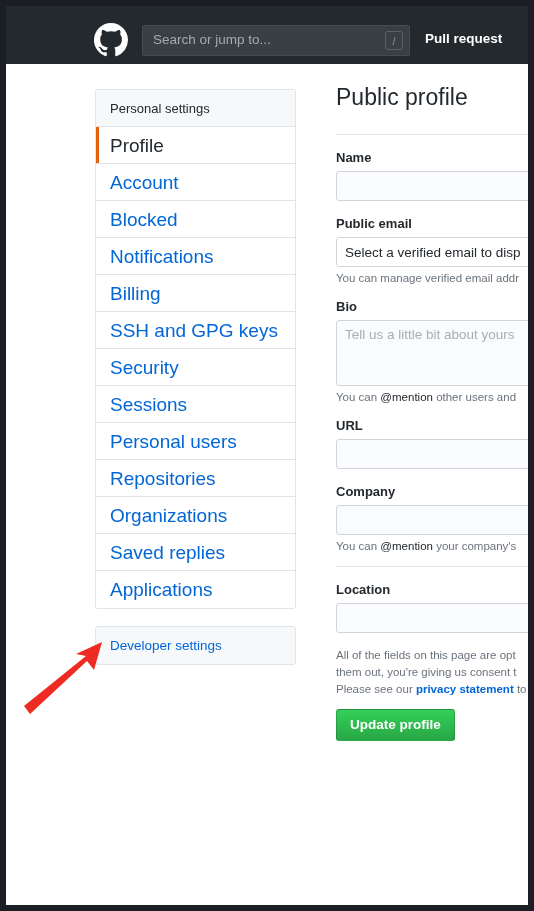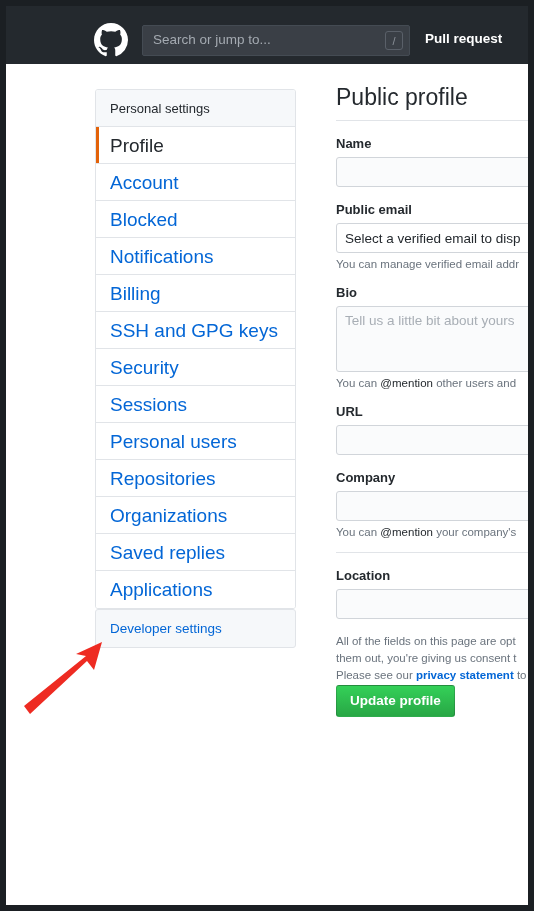--- a/index.html
+++ b/index.html
@@ -140,20 +140,21 @@
   }
   .menu-item.active::before {
     content: "";
     position: absolute;
     left: 0; top: 0;
     width: 3px;
     height: 100%;
     background: #e36209;
   }
   #developer-settings-card {
+    margin-top: 17px;
     border: 1px solid #e1e4e8;
     border-radius: 3px;
     background: #f6f8fa;
     overflow: hidden;
   }
   #developer-settings-item {
     height: 37px;
     line-height: 37px;
     padding-left: 14px;
     font-size: 13.5px;
@@ -176,21 +177,21 @@
     position: absolute;
     left: 330px;
     top: 20px;
     width: 250px;
   }
   #public-profile-title {
     font-size: 23px;
     font-weight: normal;
     color: #24292e;
     margin: 0;
-    padding-bottom: 9px;
+    padding-bottom: 23px;
     border-bottom: 1px solid #e1e4e8;
     width: 192px;
     white-space: nowrap;
   }
   .field-label {
     font-size: 13px;
     font-weight: bold;
     color: #24292e;
     margin-top: 15px;
     margin-bottom: 6px;
@@ -264,21 +265,21 @@
     height: 51px;
   }
   #consent-text .nowrap-line {
     white-space: nowrap;
   }
   #privacy-statement-link {
     color: #0366d6;
     font-weight: bold;
   }
   #update-profile-button {
-    margin-top: 1px;
+    margin-top: 11px;
     display: inline-block;
     background: #28a745;
     background-image: linear-gradient(#34d058, #28a745);
     border: 1px solid rgba(27,31,35,0.2);
     border-radius: 3px;
     color: #ffffff;
     font-size: 13.5px;
     font-weight: bold;
     padding: 8px 13px;
     line-height: 14px;

